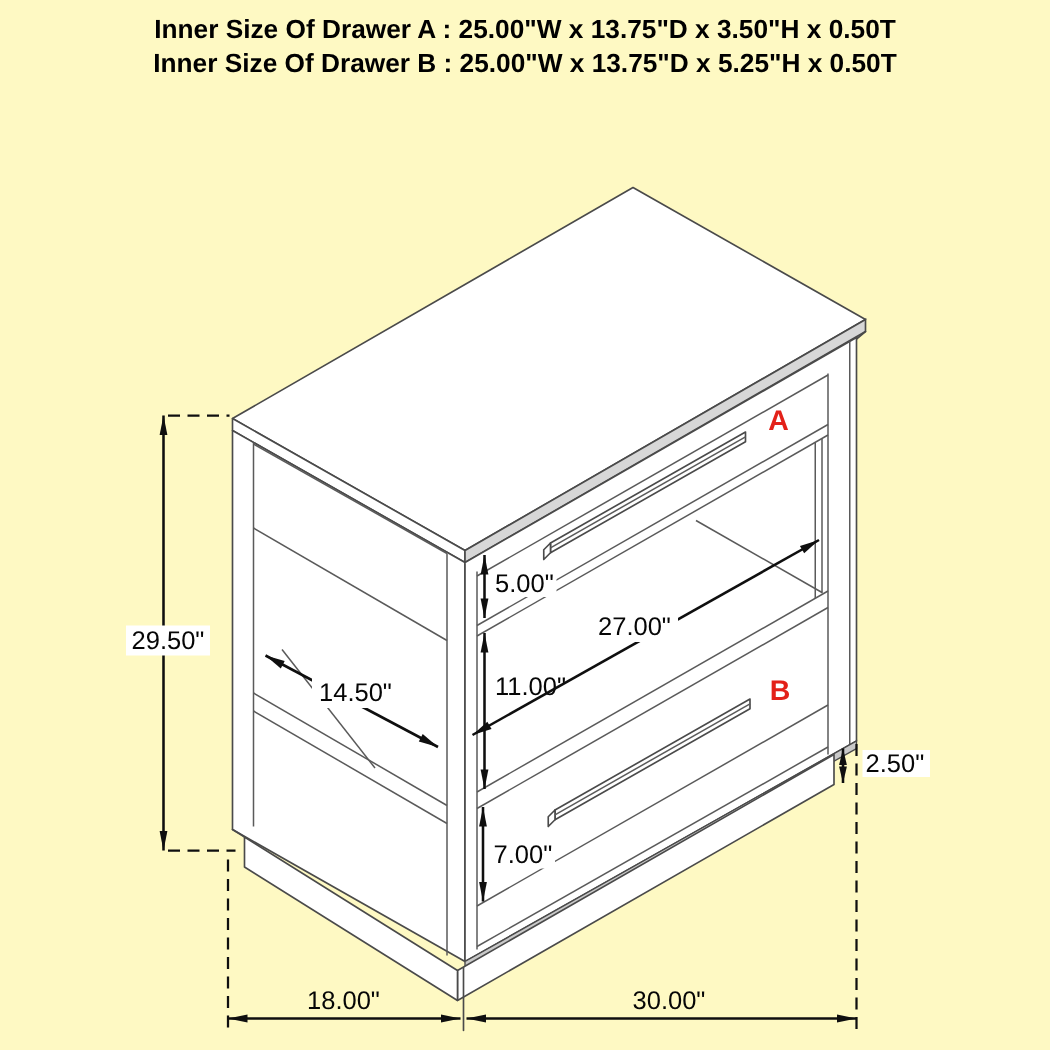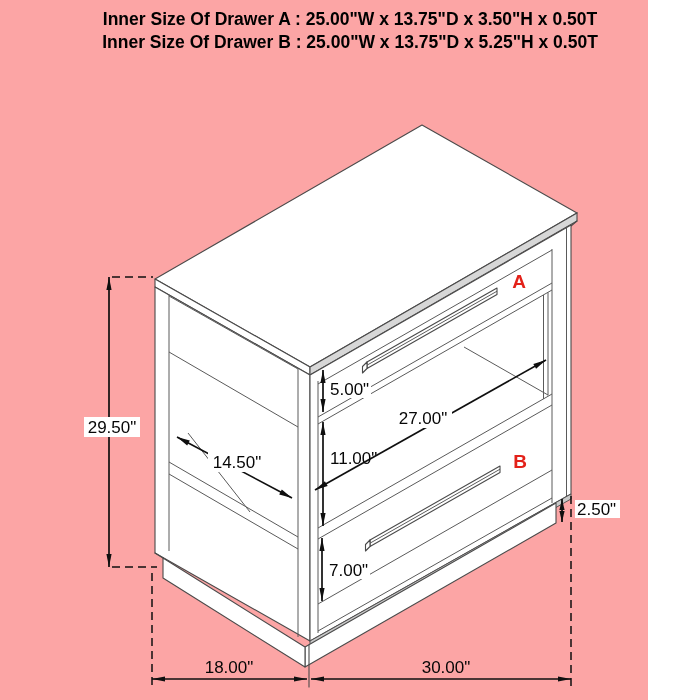--- a/index.html
+++ b/index.html
@@ -1,16 +1,16 @@
 <!DOCTYPE html>
 <html><head>
 <meta charset="utf-8">
 <style>
   html,body{margin:0;padding:0;background:#fff;}
-  .page{position:relative;width:648px;height:700px;background:#fca5a5;overflow:hidden;
+  .page{position:relative;width:700px;height:700px;background:#fef9c3;overflow:hidden;
         font-family:"Liberation Sans", sans-serif;}
   svg{display:block;}
   .hdr{font-family:"Liberation Sans", sans-serif;font-weight:bold;font-size:17.5px;fill:#000;}
   .dim{font-family:"Liberation Sans", sans-serif;font-size:17px;fill:#060606;}
   .redlab{font-family:"Liberation Sans", sans-serif;font-weight:bold;font-size:19px;}
   .edge{fill:none;stroke:#4a4a4a;stroke-width:1.1;stroke-linejoin:round;stroke-linecap:round;}
   .edgeF{fill:#ffffff;stroke:#4a4a4a;stroke-width:1.1;stroke-linejoin:round;}
   .thin{fill:none;stroke:#5a5a5a;stroke-width:1;stroke-linejoin:round;}
   .dimln{fill:none;stroke:#0f0f0f;stroke-width:1.7;}
   .dimdash{fill:none;stroke:#0f0f0f;stroke-width:1.5;stroke-dasharray:8 5;}

